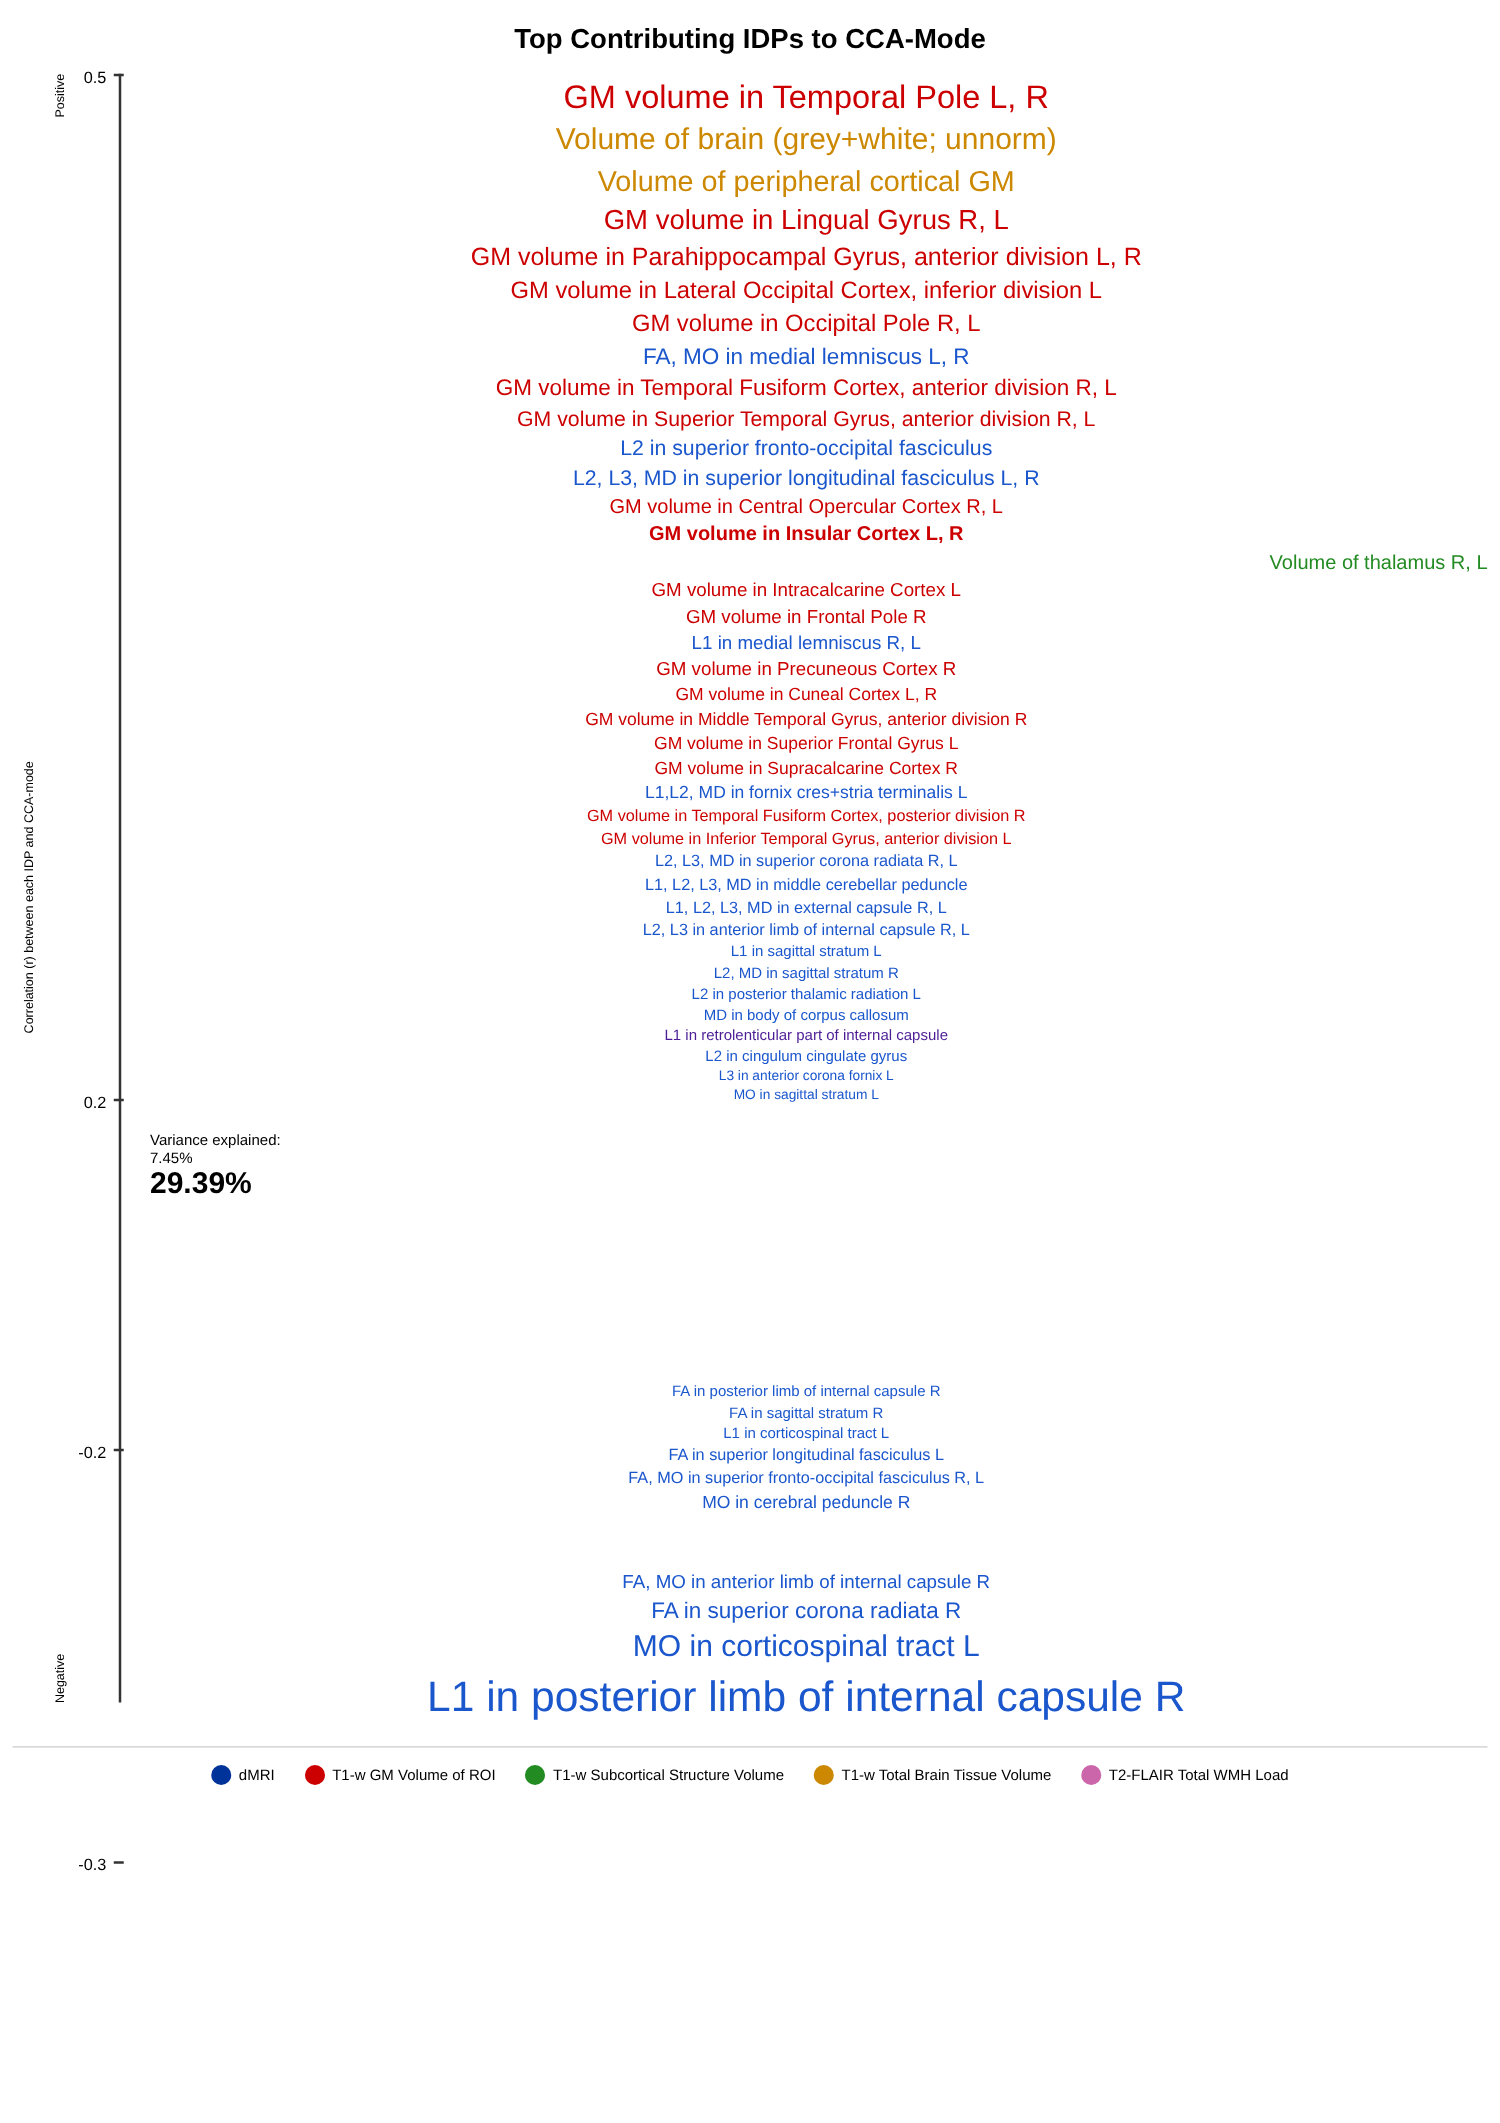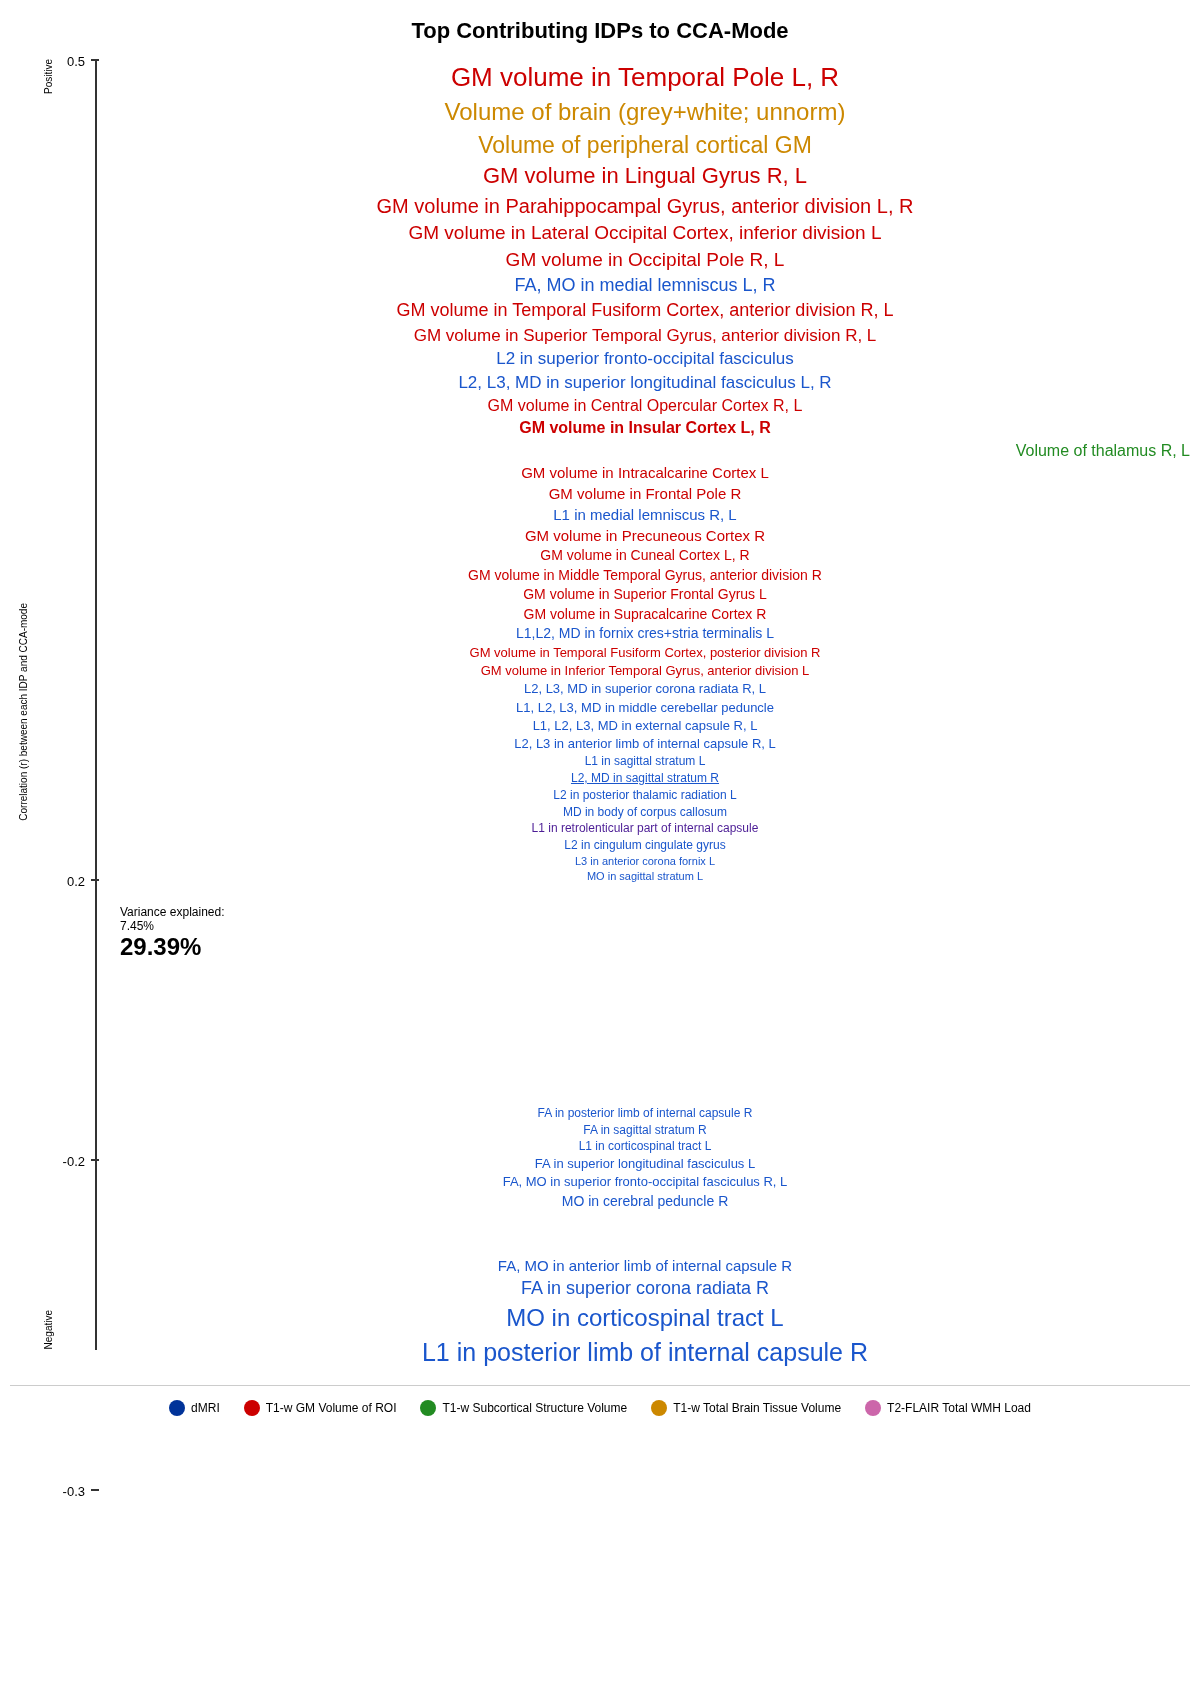--- a/index.html
+++ b/index.html
@@ -83,21 +83,21 @@
           <div style="color: rgb(204, 0, 0); font-size: 14px; text-align: center; line-height: 1.4; width: 100%;">GM volume in Superior Frontal Gyrus L</div>
           <div style="color: rgb(204, 0, 0); font-size: 14px; text-align: center; line-height: 1.4; width: 100%;">GM volume in Supracalcarine Cortex R</div>
           <div style="color: rgb(26, 86, 204); font-size: 14px; text-align: center; line-height: 1.4; width: 100%;">L1,L2, MD in fornix cres+stria terminalis L</div>
           <div style="color: rgb(204, 0, 0); font-size: 13px; text-align: center; line-height: 1.4; width: 100%;">GM volume in Temporal Fusiform Cortex, posterior division R</div>
           <div style="color: rgb(204, 0, 0); font-size: 13px; text-align: center; line-height: 1.4; width: 100%;">GM volume in Inferior Temporal Gyrus, anterior division L</div>
           <div style="color: rgb(26, 86, 204); font-size: 13px; text-align: center; line-height: 1.4; width: 100%;">L2, L3, MD in superior corona radiata R, L</div>
           <div style="color: rgb(26, 86, 204); font-size: 13px; text-align: center; line-height: 1.4; width: 100%;">L1, L2, L3, MD in middle cerebellar peduncle</div>
           <div style="color: rgb(26, 86, 204); font-size: 13px; text-align: center; line-height: 1.4; width: 100%;">L1, L2, L3, MD in external capsule R, L</div>
           <div style="color: rgb(26, 86, 204); font-size: 13px; text-align: center; line-height: 1.4; width: 100%;">L2, L3 in anterior limb of internal capsule R, L</div>
           <div style="color: rgb(26, 86, 204); font-size: 12px; text-align: center; line-height: 1.4; width: 100%;">L1 in sagittal stratum L</div>
-          <div style="color: rgb(26, 86, 204); font-size: 12px; text-align: center; line-height: 1.4; width: 100%; text-decoration: underline;">L2, MD in sagittal stratum R</div>
+          <div style="color: rgb(26, 86, 204); font-size: 12px; text-align: center; line-height: 1.4; width: 100%;">L2, MD in sagittal stratum R</div>
           <div style="color: rgb(26, 86, 204); font-size: 12px; text-align: center; line-height: 1.4; width: 100%;">L2 in posterior thalamic radiation L</div>
           <div style="color: rgb(26, 86, 204); font-size: 12px; text-align: center; line-height: 1.4; width: 100%;">MD in body of corpus callosum</div>
           <div style="color: #4c1d95; font-size: 12px; text-align: center; line-height: 1.4; width: 100%;">L1 in retrolenticular part of internal capsule</div>
           <div style="color: rgb(26, 86, 204); font-size: 12px; text-align: center; line-height: 1.4; width: 100%;">L2 in cingulum cingulate gyrus</div>
           <div style="color: rgb(26, 86, 204); font-size: 11px; text-align: center; line-height: 1.4; width: 100%;">L3 in anterior corona fornix L</div>
           <div style="color: rgb(26, 86, 204); font-size: 11px; text-align: center; line-height: 1.4; width: 100%;">MO in sagittal stratum L</div>
         </div>
 
       <div style="height:220px; width:100%; position:relative;">
 
@@ -111,21 +111,21 @@
       <div id="negative-items" style="width:100%; display:flex; flex-direction:column; align-items:center;">
           <div style="color: rgb(26, 86, 204); font-size: 12px; text-align: center; line-height: 1.4; width: 100%;">FA in posterior limb of internal capsule R</div>
           <div style="color: rgb(26, 86, 204); font-size: 12px; text-align: center; line-height: 1.4; width: 100%;">FA in sagittal stratum R</div>
           <div style="color: rgb(26, 86, 204); font-size: 12px; text-align: center; line-height: 1.4; width: 100%;">L1 in corticospinal tract L</div>
           <div style="color: rgb(26, 86, 204); font-size: 13px; text-align: center; line-height: 1.4; width: 100%;">FA in superior longitudinal fasciculus L</div>
           <div style="color: rgb(26, 86, 204); font-size: 13px; text-align: center; line-height: 1.4; width: 100%;">FA, MO in superior fronto-occipital fasciculus R, L</div>
           <div style="color: rgb(26, 86, 204); font-size: 14px; text-align: center; line-height: 1.4; width: 100%;">MO in cerebral peduncle R</div>
           <div style="color: rgb(26, 86, 204); font-size: 15px; text-align: center; line-height: 1.4; width: 100%; margin-top: 44px;">FA, MO in anterior limb of internal capsule R</div>
           <div style="color: rgb(26, 86, 204); font-size: 18px; text-align: center; line-height: 1.4; width: 100%;">FA in superior corona radiata R</div>
           <div style="color: rgb(26, 86, 204); font-size: 24px; text-align: center; line-height: 1.4; width: 100%;">MO in corticospinal tract L</div>
-          <div style="color: rgb(26, 86, 204); font-size: 25px; text-align: center; line-height: 1.4; width: 100%;">L1 in posterior limb of internal capsule R</div>
+          <div style="color: rgb(26, 86, 204); font-size: 34px; text-align: center; line-height: 1.4; width: 100%;">L1 in posterior limb of internal capsule R</div>
         </div>
     </div>
   </div>
 
   <div id="legend-container" style="display:flex; flex-direction:row; align-items:center; justify-content:center; gap:24px; padding:14px 0 10px 0; flex-wrap:wrap; border-top:1px solid #ccc; margin-top:15px; margin-left:10px; margin-right:10px;">
       <div style="display: flex; flex-direction: row; align-items: center; gap: 6px; font-size: 12px;">
         <span style="width: 16px; height: 16px; border-radius: 50%; background-color: rgb(0, 51, 153); display: inline-block; flex-shrink: 0;"></span>
         <span>dMRI</span>
       </div>
       <div style="display: flex; flex-direction: row; align-items: center; gap: 6px; font-size: 12px;">

